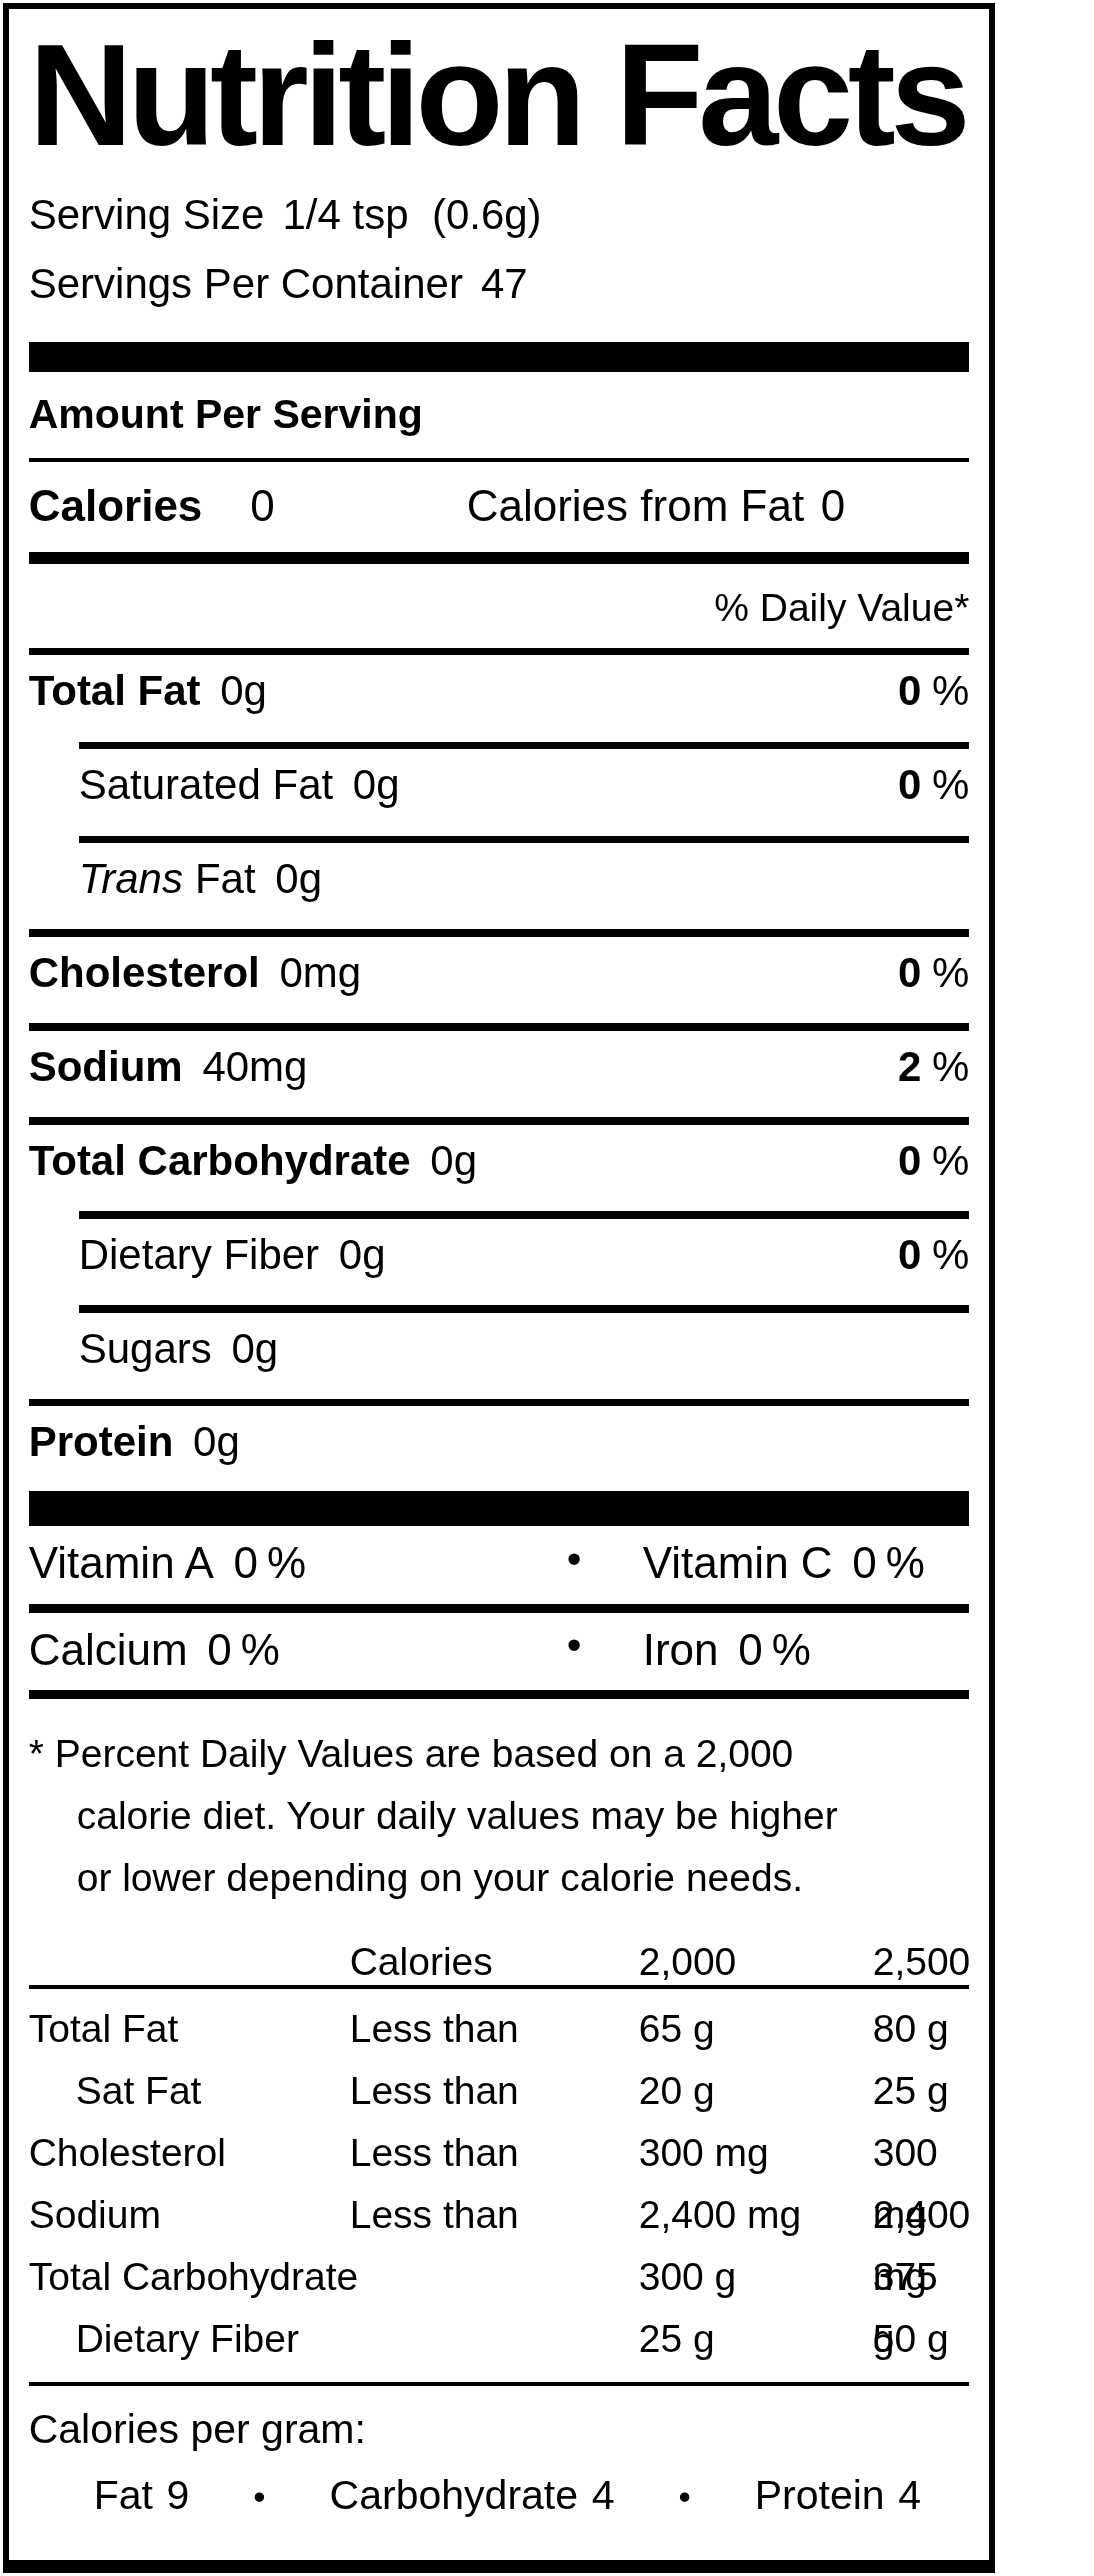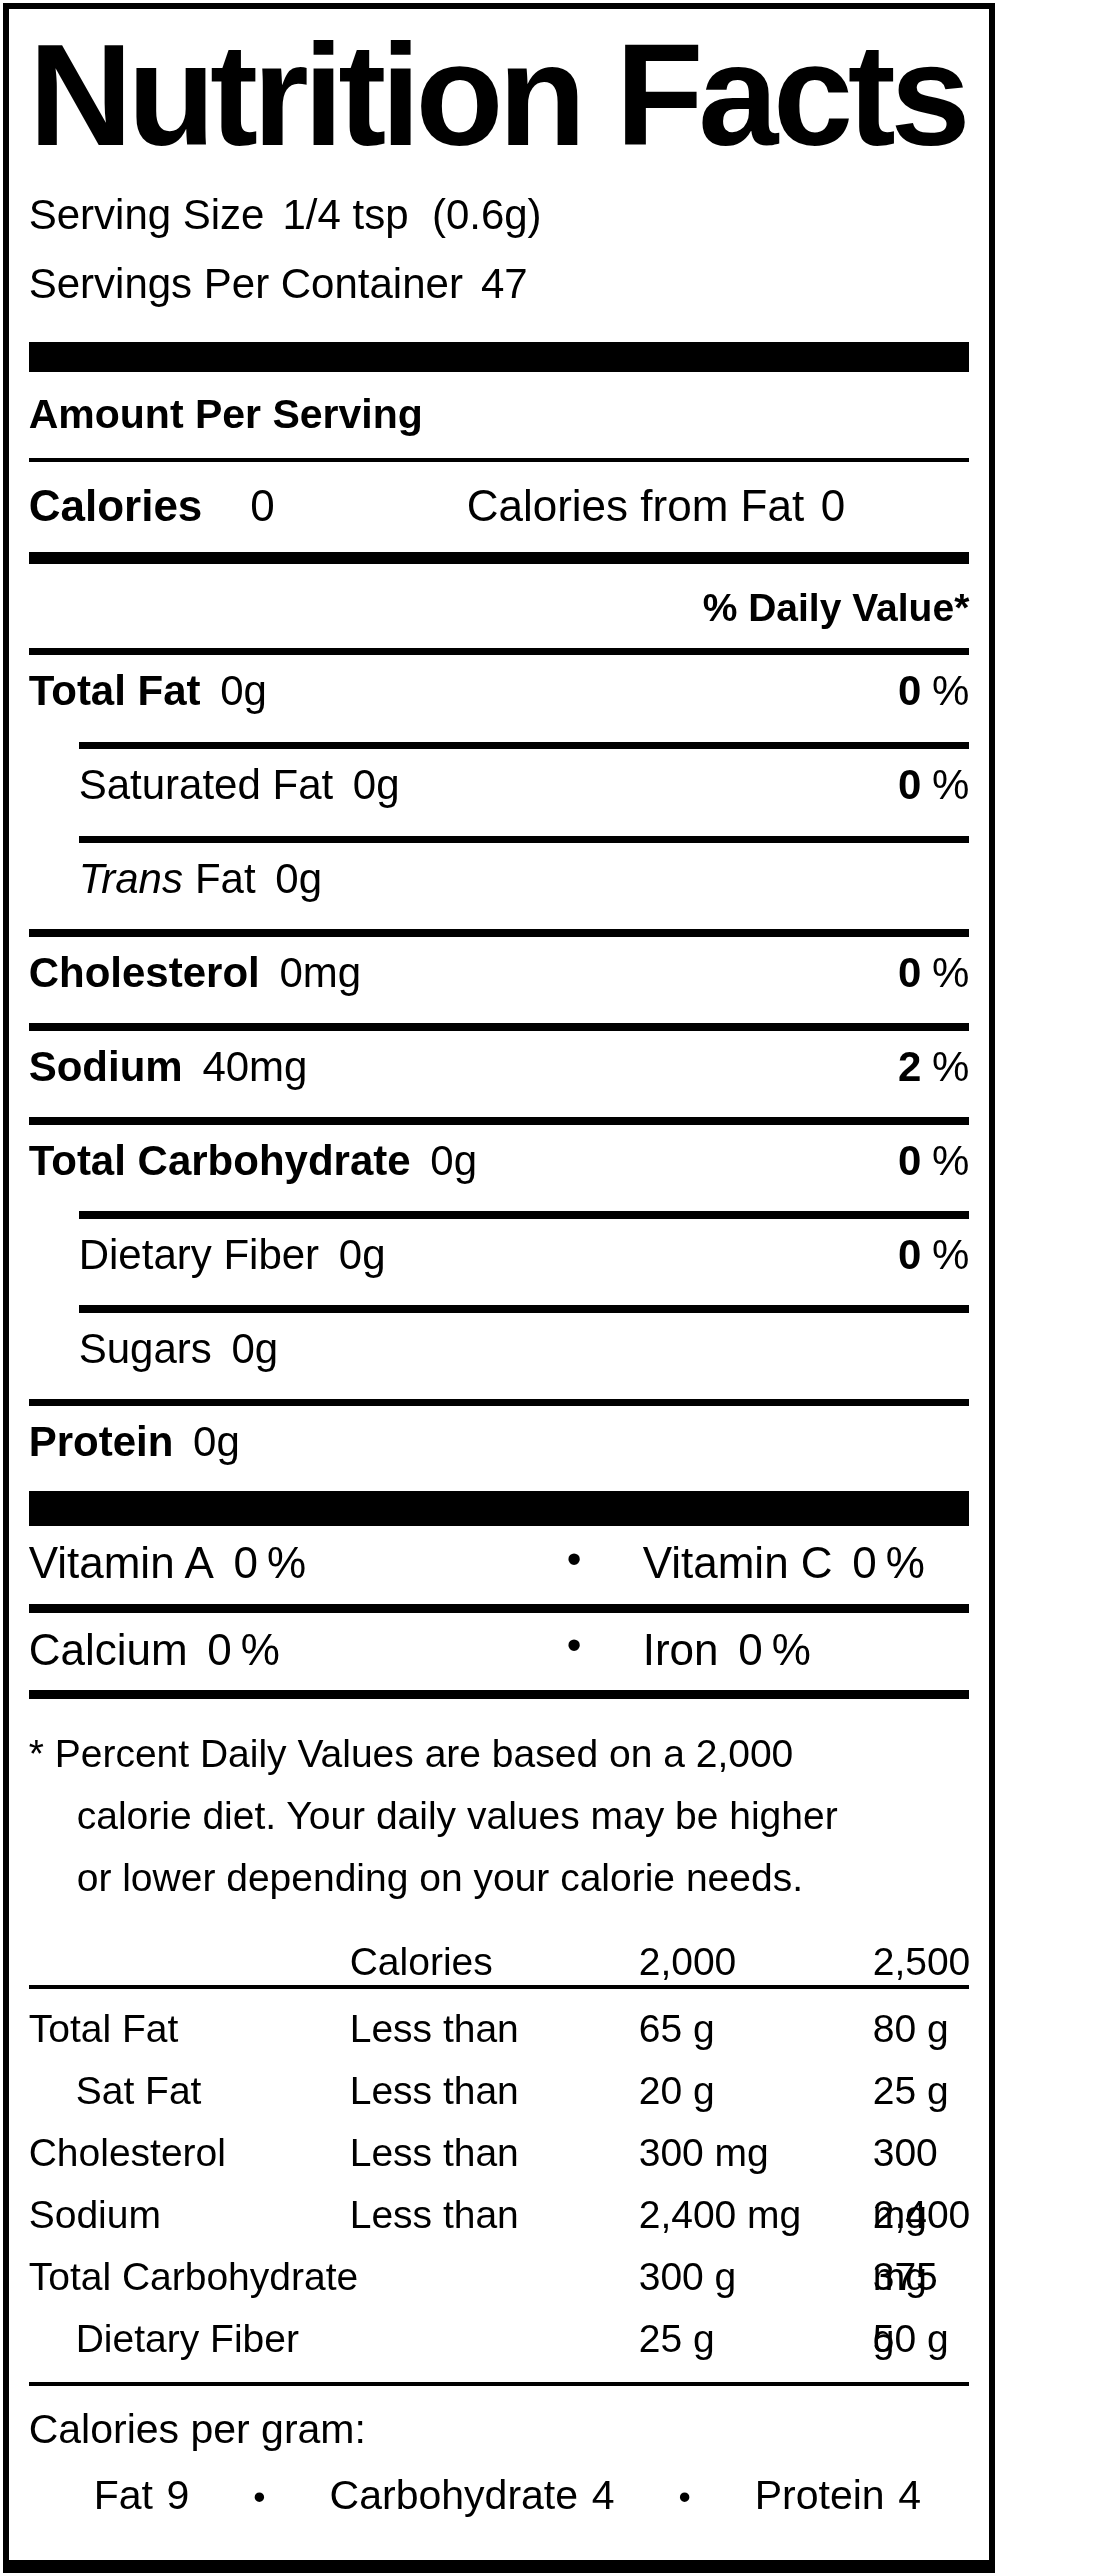--- a/index.html
+++ b/index.html
@@ -25,21 +25,21 @@
   .mt16{margin-top:12px}
   .rule16{height:12px;background:#000;margin-top:18px}
   .rule12{height:9px;background:#000;margin-top:6px}
 
   .calrow{position:relative;font-size:44px;line-height:56px;margin-top:16.7px}
   .calrow .b{font-weight:bold}
   .calval{margin-left:48px}
   .fromfat{position:absolute;left:438px;top:0}
   .ffval{margin-left:16.7px}
 
-  .dvhead{font-size:39px;font-weight:bold;line-height:47px;text-align:right;margin-top:19.7px}
+  .dvhead{font-size:39px;font-weight:normal;line-height:47px;text-align:right;margin-top:19.7px}
 
   .nrule{background:#000;height:7.6px;margin-top:16.7px}
   .rule-sub{margin-left:50px}
   .nrow{display:flex;justify-content:space-between;align-items:baseline;font-size:42px;line-height:53px;padding:9px 0 7.6px}
   .nrow.indent .nleft{padding-left:50px}
   .nrow.bold-name .nname{font-weight:bold}
   .ital{font-style:italic;margin-right:12px}
   .ital:empty{margin-right:0}
   .namount{margin-left:19.7px}
   .dvnum{font-weight:bold}

